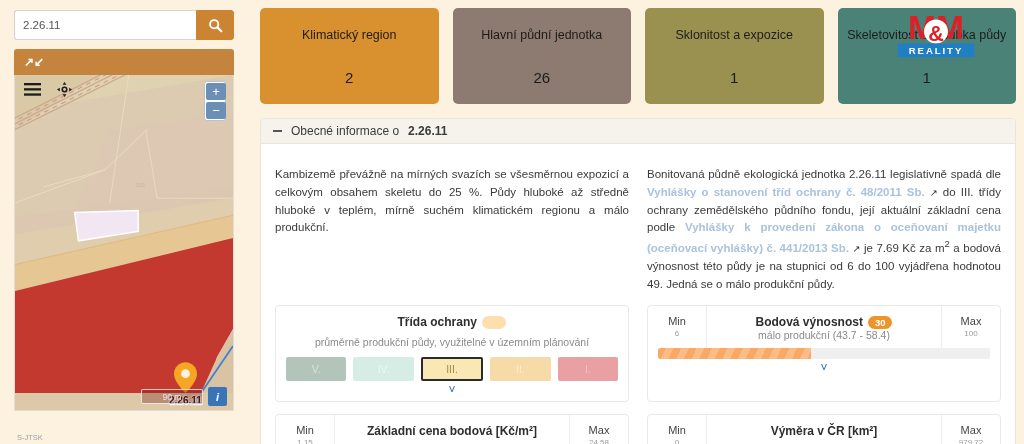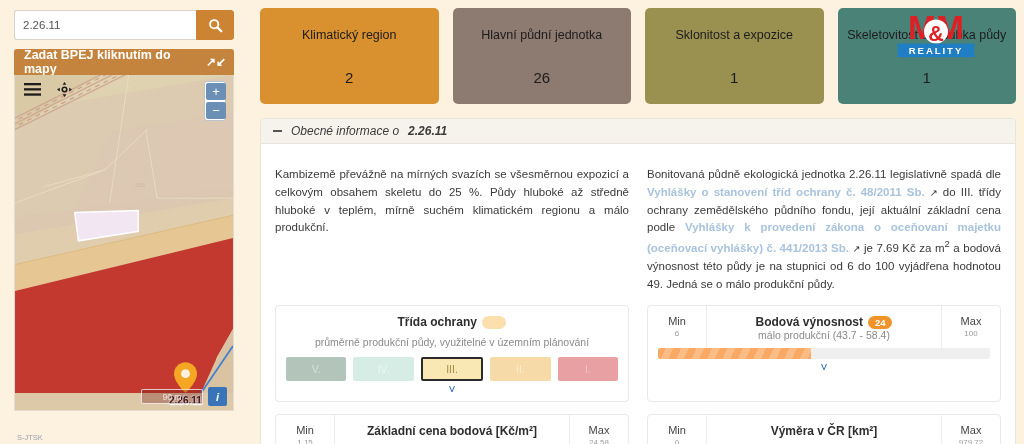--- a/index.html
+++ b/index.html
@@ -137,21 +137,20 @@
     overflow: hidden;
   }
   .sec-head {
     background: #f6f2ec;
     border-bottom: 1px solid #eae4da;
     height: 25px;
     display: flex; align-items: center; gap: 9px;
     padding: 0 12px;
     font-size: 12px; color: #3b3b3b;
     cursor: pointer;
-    font-style: italic;
   }
   .sec-head .minus { display: inline-block; width: 9px; height: 2px; background: #555; }
   .sec-head b { font-weight: bold; }
 
   .sec-body { padding: 10px 14px 0; }
   .two-col { display: flex; gap: 18px; }
   .para {
     flex: 1;
     font-size: 11.5px; line-height: 1.55; color: #3a3a3a;
     text-align: justify;
@@ -242,21 +241,20 @@
       <input class="search-input" value="2.26.11" style="">
       <div class="search-btn">
         <svg width="15" height="15" viewBox="0 0 16 16">
           <circle cx="6.6" cy="6.6" r="4.4" fill="none" stroke="#fff" stroke-width="2"></circle>
           <line x1="10" y1="10" x2="14.2" y2="14.2" stroke="#fff" stroke-width="2.4" stroke-linecap="round"></line>
         </svg>
       </div>
     </div>
 
     <div class="bpej-bar">
-      <span>Zadat BPEJ kliknutím do mapy</span>
       <span class="expand">↗↙</span>
     </div>
 
     <div class="map">
       <svg class="map-svg" viewBox="0 0 230 336" preserveAspectRatio="none">
         <rect x="0" y="0" width="230" height="336" fill="#dfcdae"></rect>
         <path d="M0,0 L230,0 L230,118 L0,150 Z" fill="#dfd2b0"></path>
         <path d="M55,30 L230,0 L230,130 L0,168 L0,58 Z" fill="#dbc6b2" opacity=".72"></path>
         <path d="M0,0 L88,0 L0,58 Z" fill="#d9c9a4"></path>
         <path d="M100,60 L230,40 L230,125 L60,150 Z" fill="#dcc6b4" opacity=".55"></path>
@@ -396,21 +394,21 @@
           </div>
 
           <div class="stat-panel">
             <div class="stat-top">
               <div class="minmax">
                 <div class="lbl">Min</div>
                 <div class="v">6</div>
               </div>
               <div class="stat-mid">
                 <div class="title">
-                  <span>Bodová výnosnost</span><span class="badge orange">24</span>
+                  <span>Bodová výnosnost</span><span class="badge orange">30</span>
                 </div>
                 <div class="sub">málo produkční (43.7 - 58.4)</div>
               </div>
               <div class="minmax">
                 <div class="lbl">Max</div>
                 <div class="v">100</div>
               </div>
             </div>
             <div class="bar-track">
               <div class="bar-fill orange" id="bar0" style="width: 46%;"></div>

